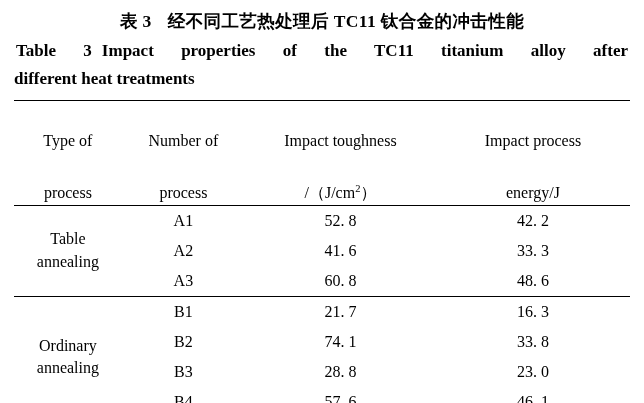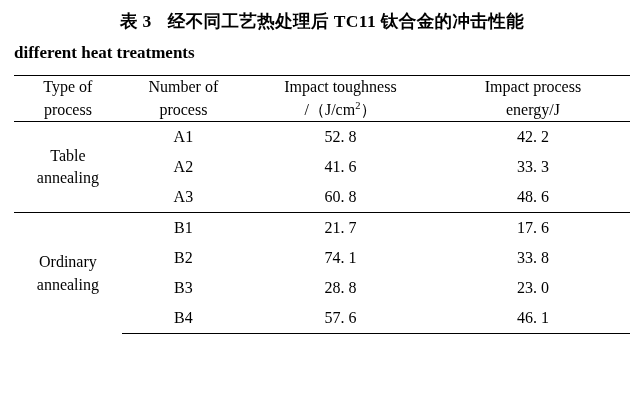--- a/index.html
+++ b/index.html
@@ -67,21 +67,21 @@
     font-weight: normal;
   }
   .rule-top td { border-top: 1.6px solid #000; }
   .rule-mid td { border-top: 1.1px solid #000; }
   .rule-bottom td { border-bottom: 1.6px solid #000; }
 
   thead td {
     padding: 5px 2px 6px 2px;
     line-height: 1.42;
   }
-  .hdr-line { display: block; }
+  .hdr-line { display: block; margin-top: 29px; }
   tbody td {
     height: 30px;
     line-height: 30px;
   }
   .group-cell {
     line-height: 1.4;
   }
   .group-cell .gl { display: block; }
   sup {
     font-size: 10.5px;
@@ -96,20 +96,21 @@
 </head>
 <body>
 
 <div class="page">
 
   <div class="caption caption-cn">
     <span class="label">表 3</span><span>经不同工艺热处理后 TC11 钛合金的冲击性能</span>
   </div>
 
   <div class="caption caption-en">
+    <span class="caption-en-line1"><span class="label">Table 3</span><span>Impact properties of the TC11 titanium alloy after</span></span>
     <span class="caption-en-line2">different heat treatments</span>
   </div>
 
   <table class="data">
     <colgroup>
       <col class="col-type">
       <col class="col-num">
       <col class="col-tough">
       <col class="col-energy">
     </colgroup>
@@ -154,21 +155,21 @@
         <td>48. 6</td>
       </tr>
 
       <tr class="rule-mid">
         <td rowspan="4" class="group-cell">
           <span class="gl">Ordinary</span>
           <span class="gl">annealing</span>
         </td>
         <td>B1</td>
         <td>21. 7</td>
-        <td>17. 6</td>
+        <td>16. 3</td>
       </tr>
       <tr>
         <td>B2</td>
         <td>74. 1</td>
         <td>33. 8</td>
       </tr>
       <tr>
         <td>B3</td>
         <td>28. 8</td>
         <td>23. 0</td>

